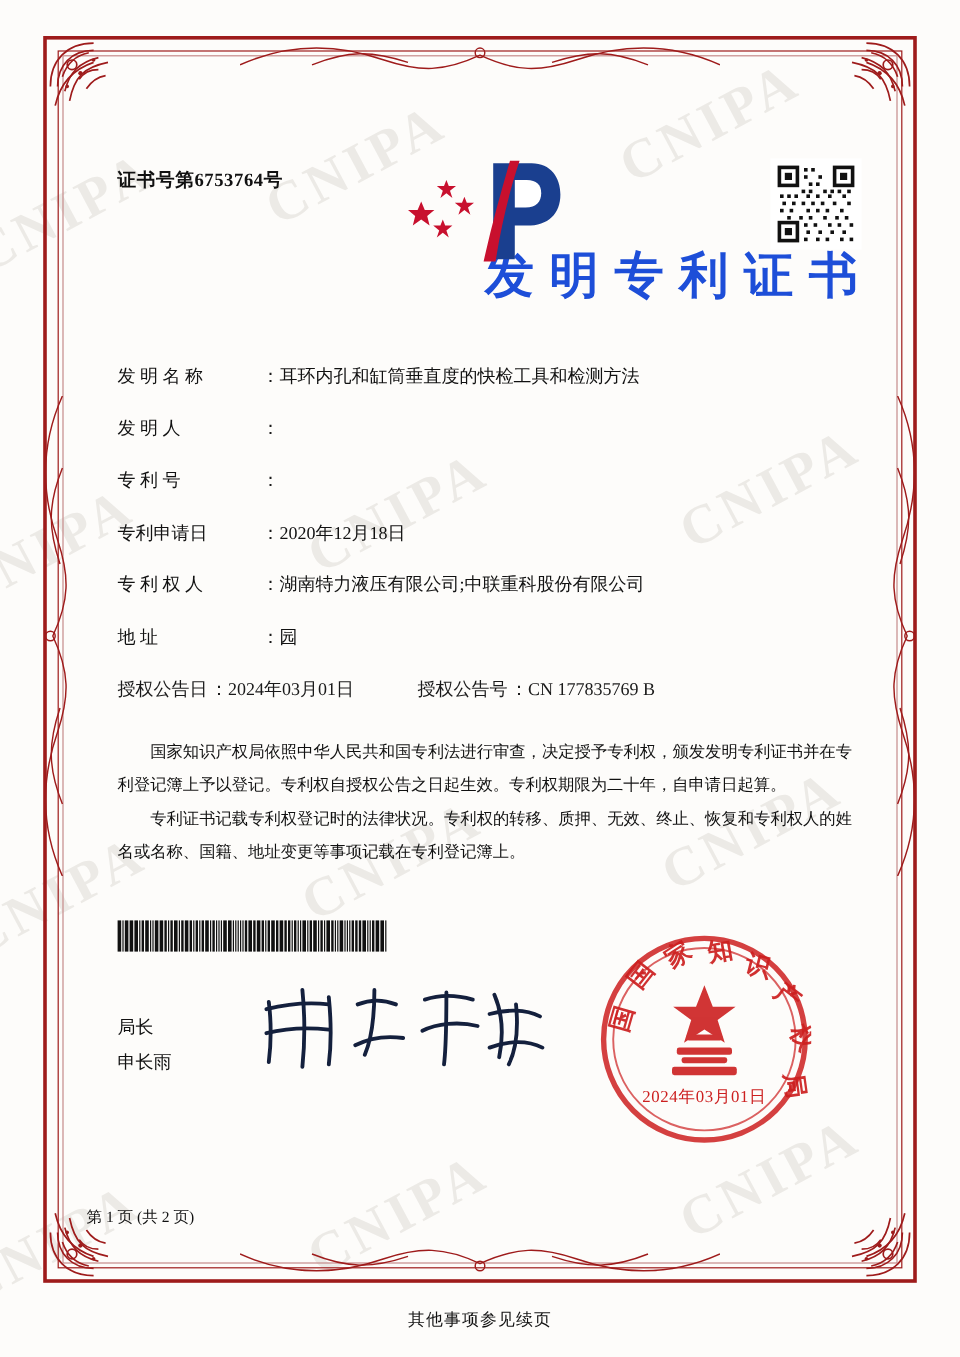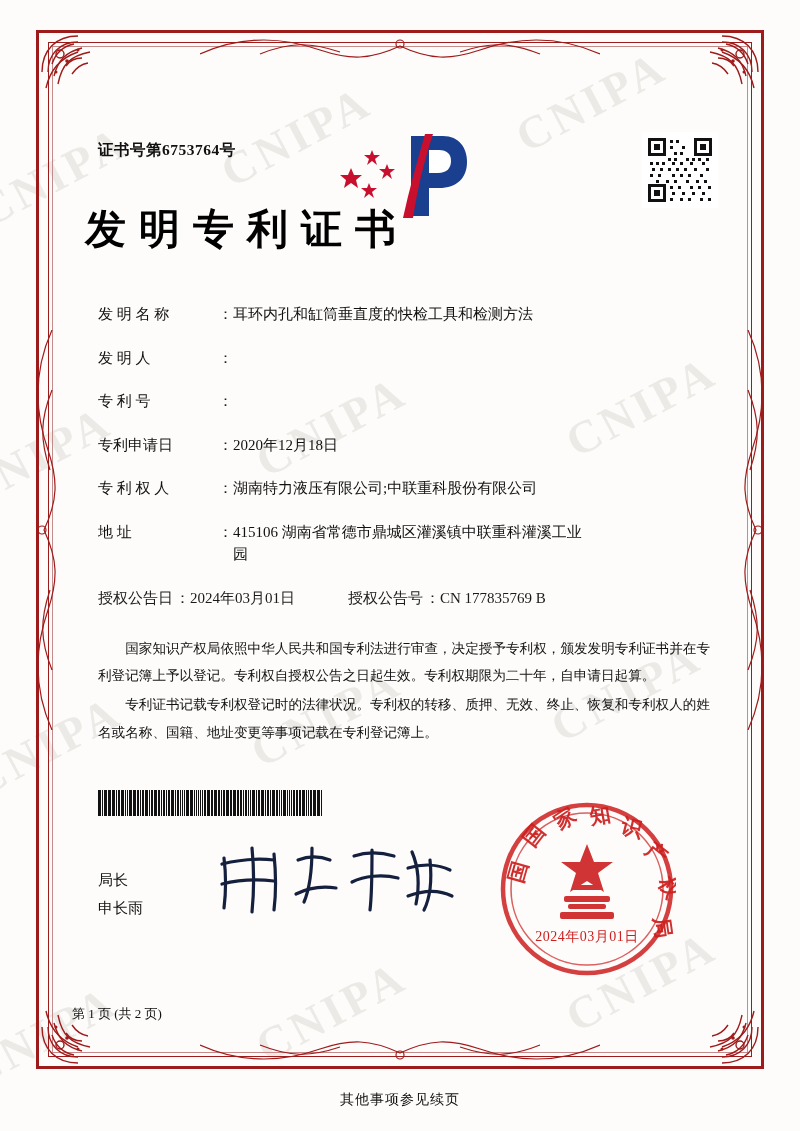--- a/index.html
+++ b/index.html
@@ -124,25 +124,25 @@
     position: absolute;
     left: 50%;
     transform: translateX(-50%);
     top: 58px;
     width: 150px;
     height: 96px;
   }
 
   .cert-title {
     margin-top: 22px;
-    text-align: left;
+    text-align: right;
     font-size: 41px;
     font-weight: bold;
     letter-spacing: 13px;
-    color: #000000;
+    color: #1d4ed8;
     text-indent: 13px;
     font-family: "Liberation Serif", "DejaVu Serif", serif;
   }
 
   .fields {
     margin-top: 46px;
     padding-left: 26px;
     padding-right: 10px;
   }
   .field-row {
@@ -527,21 +527,20 @@
       <div class="field-row">
         <div class="field-label">专 利 权 人</div>
         <div class="field-colon">：</div>
         <div class="field-value">湖南特力液压有限公司;中联重科股份有限公司</div>
       </div>
 
       <div class="field-row">
         <div class="field-label">地 址</div>
         <div class="field-colon">：</div>
         <div class="field-value">
-          <span class="cont-line">415106 湖南省常德市鼎城区灌溪镇中联重科灌溪工业</span>
           <span class="cont-line">园</span>
         </div>
       </div>
 
       <div class="field-row">
         <div class="inline-split">
           <div class="half-a">
             <span class="lab">授权公告日</span>
             <span class="field-colon">：</span>
             <span>2024年03月01日</span>

